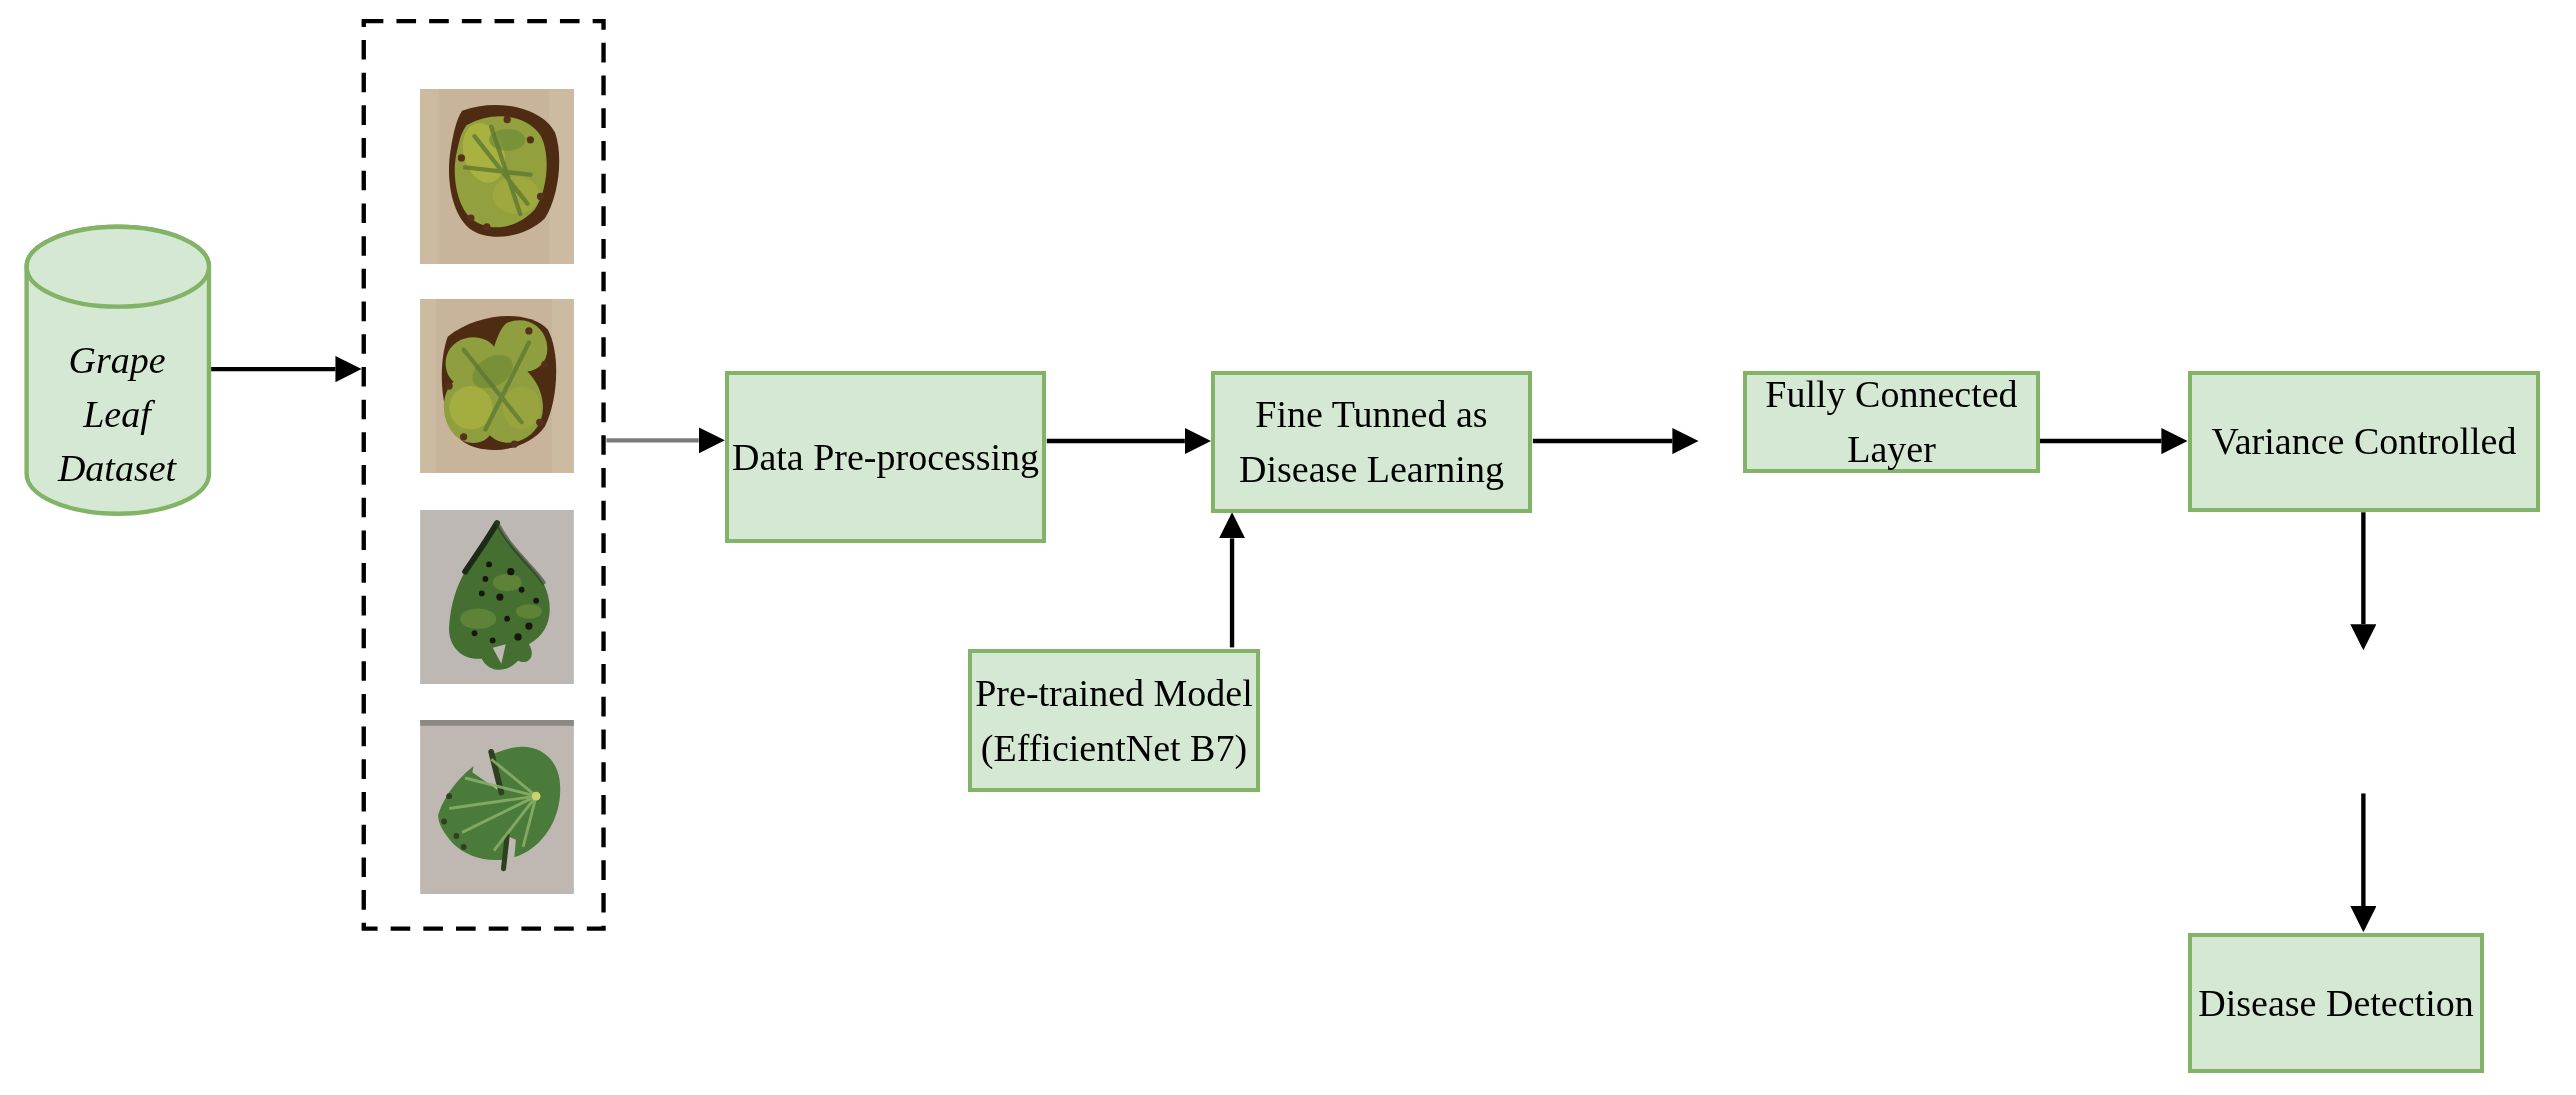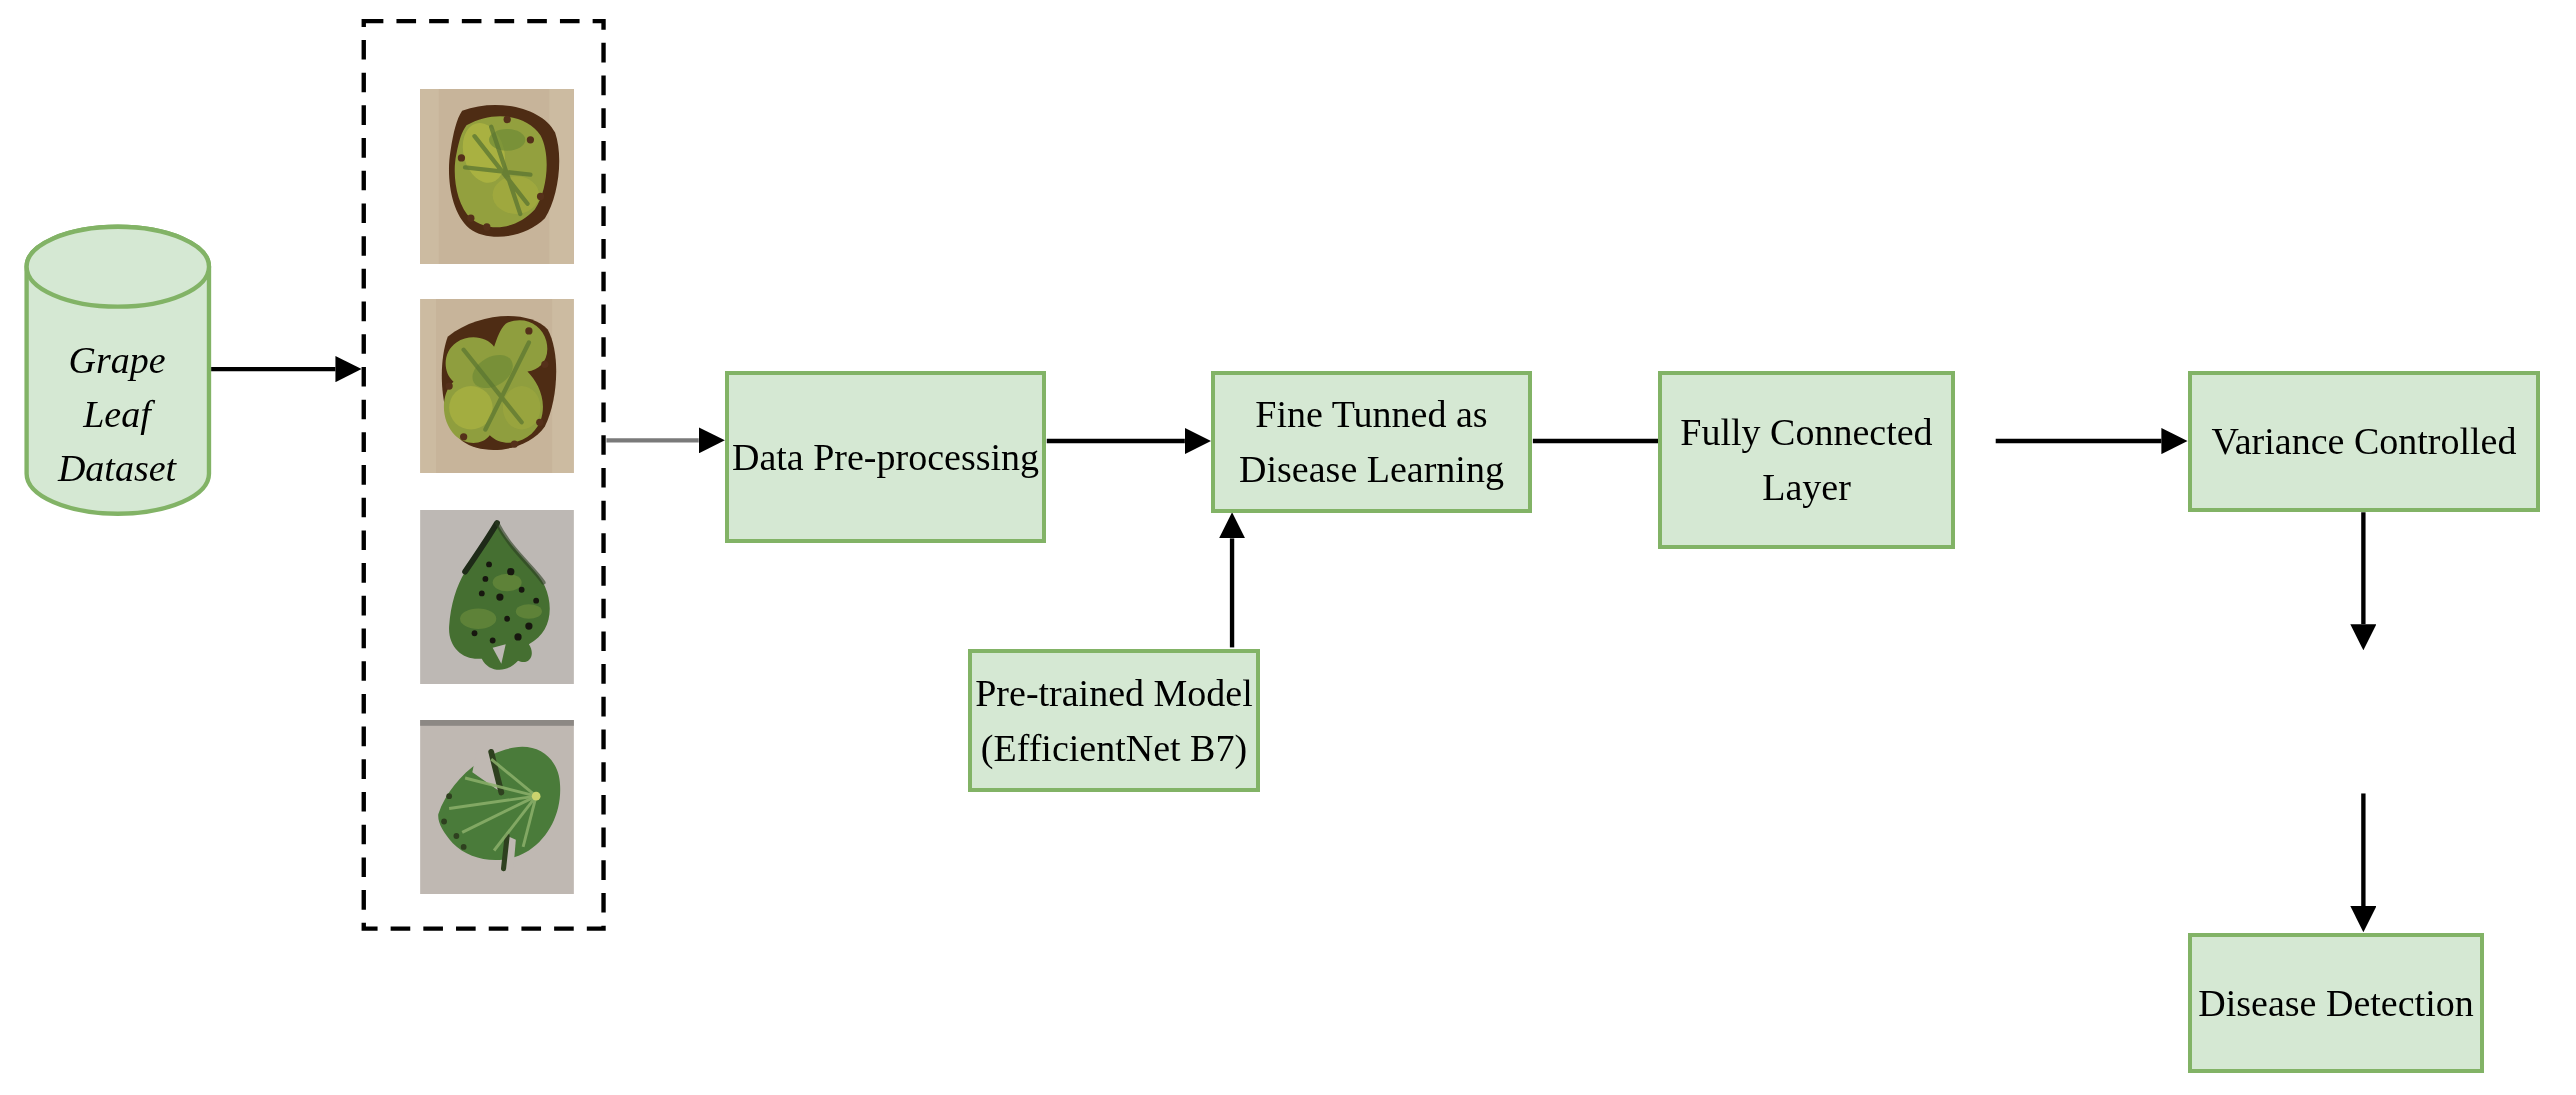--- a/index.html
+++ b/index.html
@@ -161,21 +161,21 @@
 
   <div class="node" style="left:725px;top:371px;width:321px;height:172px">
     <span>Data Pre-processing</span>
   </div>
 
   <div class="node" style="left:1211px;top:371px;width:321px;height:142px">
     <span>Fine Tunned as</span>
     <span>Disease Learning</span>
   </div>
 
-  <div class="node" style="left:1658px;top:371px;width:297px;height:178px">
+  <div class="node" style="left:1743px;top:371px;width:297px;height:102px">
     <span>Fully Connected</span>
     <span>Layer</span>
   </div>
 
   <div class="node" style="left:2188px;top:371px;width:352px;height:141px">
     <span>Variance Controlled</span>
   </div>
 
   <div class="node" style="left:968px;top:649px;width:292px;height:143px">
     <span>Pre-trained Model</span>

